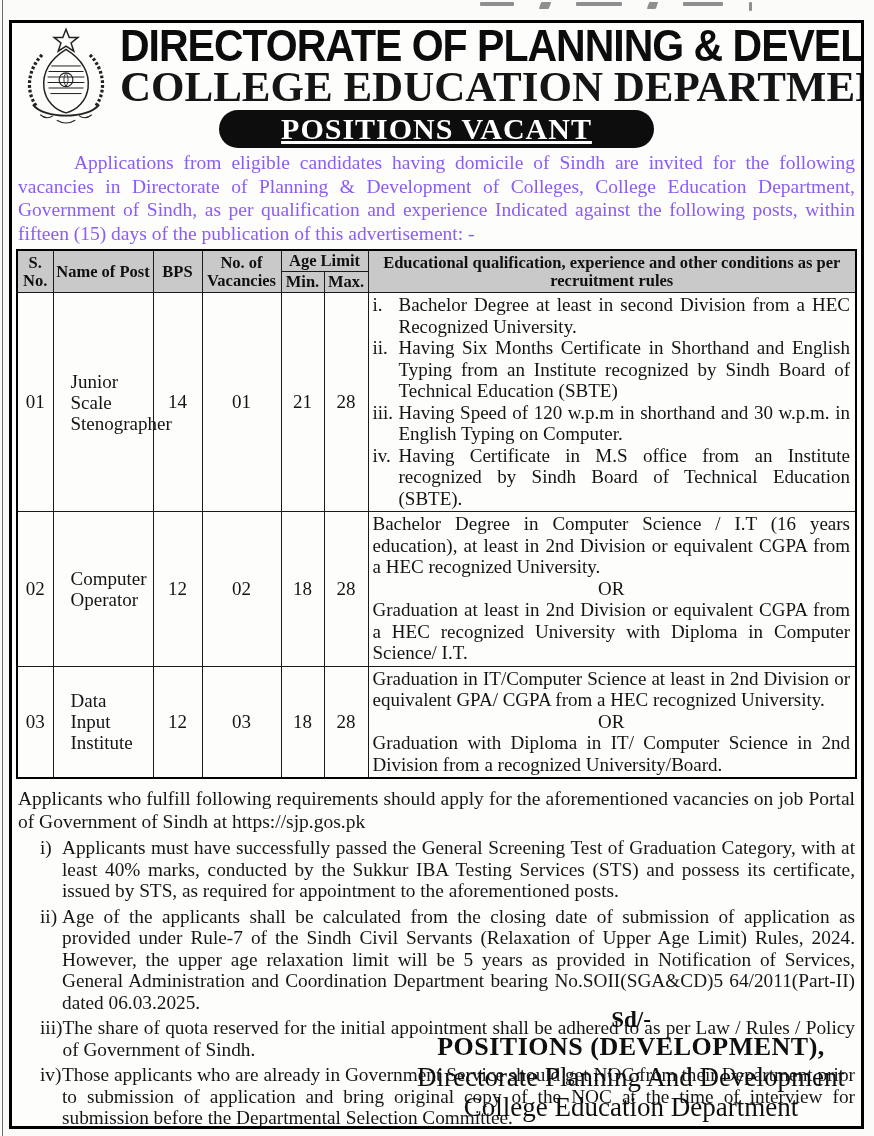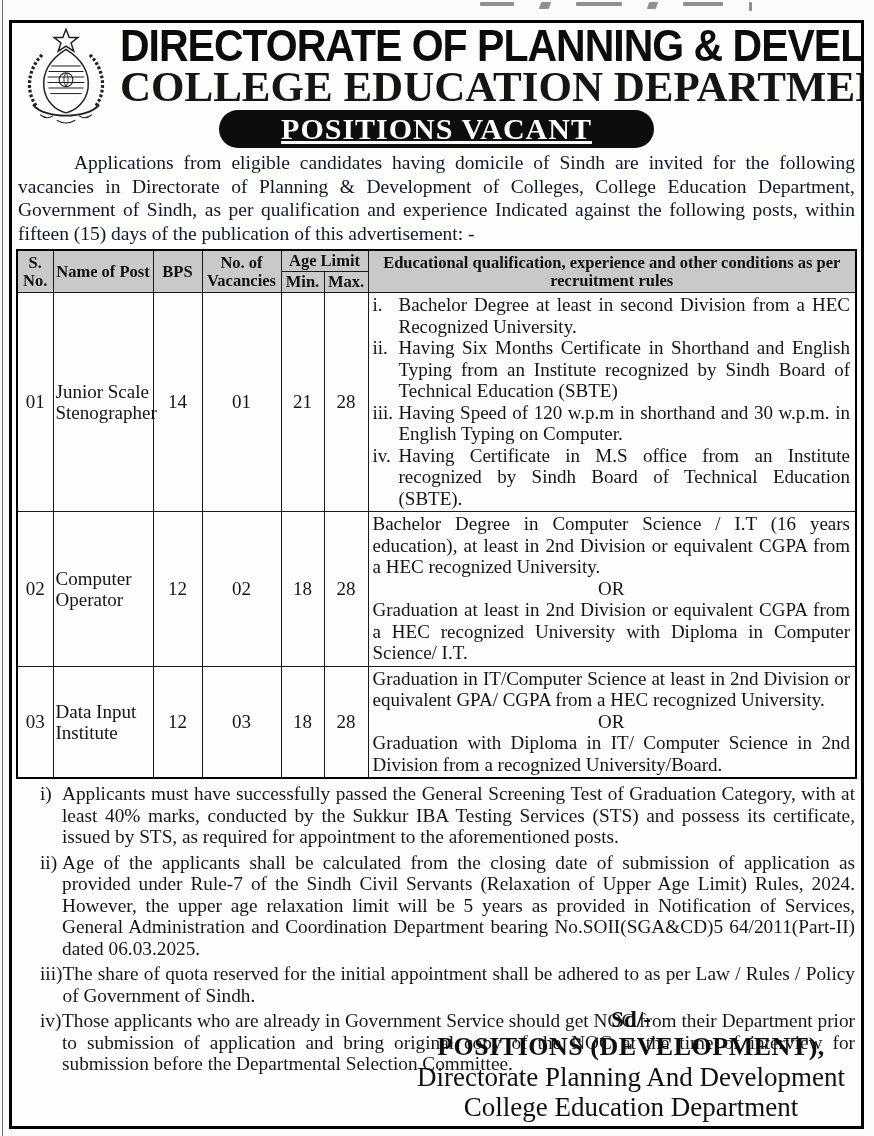--- a/index.html
+++ b/index.html
@@ -41,35 +41,35 @@
   .banner-pill{
     display:inline-block;background:#0d0d0d;color:#fff;
     font-family:"Liberation Serif", serif;font-weight:bold;
     font-size:30px;line-height:33px;padding:2px 62px 3px 62px;border-radius:19px;
     letter-spacing:1px;
     text-decoration:underline;
   }
   
   .intro{
     margin:6px 6px 4px 6px;font-size:19.5px;line-height:23.5px;
-    text-align:justify;text-indent:56px;color:#0f172a;
+    text-align:justify;text-indent:56px;color:#8b5cf6;
   }
   
   table.vacancy{
     border-collapse:collapse;margin:2px 18px 0 4px;width:841px;table-layout:fixed;
   }
   table.vacancy th,table.vacancy td{border:1px solid #1a1a1a;vertical-align:middle;}
   table.vacancy{border:2px solid #000;}
   th{
     background:#c9c9c9;font-family:"Liberation Serif", serif;font-weight:bold;
     font-size:16.5px;line-height:18px;text-align:center;padding:1px 2px;color:#101010;
   }
   td{font-size:19px;color:#141414;}
   td.c{text-align:center;}
-  td.post{padding:2px 2px;line-height:21px;}
+  td.post{padding:2px 17px;line-height:21px;}
   td.qual{vertical-align:top;padding:1px 5px 2px 4px;line-height:21.5px;text-align:justify;}
   .qual-item{display:flex;}
   .qual-item .mk{flex:0 0 26px;}
   .qual-item .tx{flex:1;text-align:justify;}
   .qual-or{text-align:center;}
   
   .apply-note{
     margin:8px 6px 2px 6px;font-size:19.5px;line-height:23px;text-align:justify;color:#161616;
   }
   .conditions{margin:2px 6px 0 6px;}
@@ -206,20 +206,21 @@
         <td class="c">28</td>
         <td class="qual">
           <div>Graduation in IT/Computer Science at least in 2nd Division or equivalent GPA/ CGPA from a HEC recognized University.</div>
           <div class="qual-or">OR</div>
           <div>Graduation with Diploma in IT/ Computer Science in 2nd Division from a recognized University/Board.</div>
         </td>
       </tr>
     </tbody>
   </table>
 
+  <p class="apply-note">Applicants who fulfill following requirements should apply for the aforementioned vacancies on job Portal of Government of Sindh at https://sjp.gos.pk</p>
 
   <div class="conditions">
     <div class="cond-item">
       <span class="mk">i)</span>
       <span class="tx">Applicants must have successfully passed the General Screening Test of Graduation Category, with at least 40% marks, conducted by the Sukkur IBA Testing Services (STS) and possess its certificate, issued by STS, as required for appointment to the aforementioned posts.</span>
     </div>
     <div class="cond-item">
       <span class="mk">ii)</span>
       <span class="tx">Age of the applicants shall be calculated from the closing date of submission of application as provided under Rule-7 of the Sindh Civil Servants (Relaxation of Upper Age Limit) Rules, 2024. However, the upper age relaxation limit will be 5 years as provided in Notification of Services, General Administration and Coordination Department bearing No.SOII(SGA&amp;CD)5 64/2011(Part-II) dated 06.03.2025.</span>
     </div>

